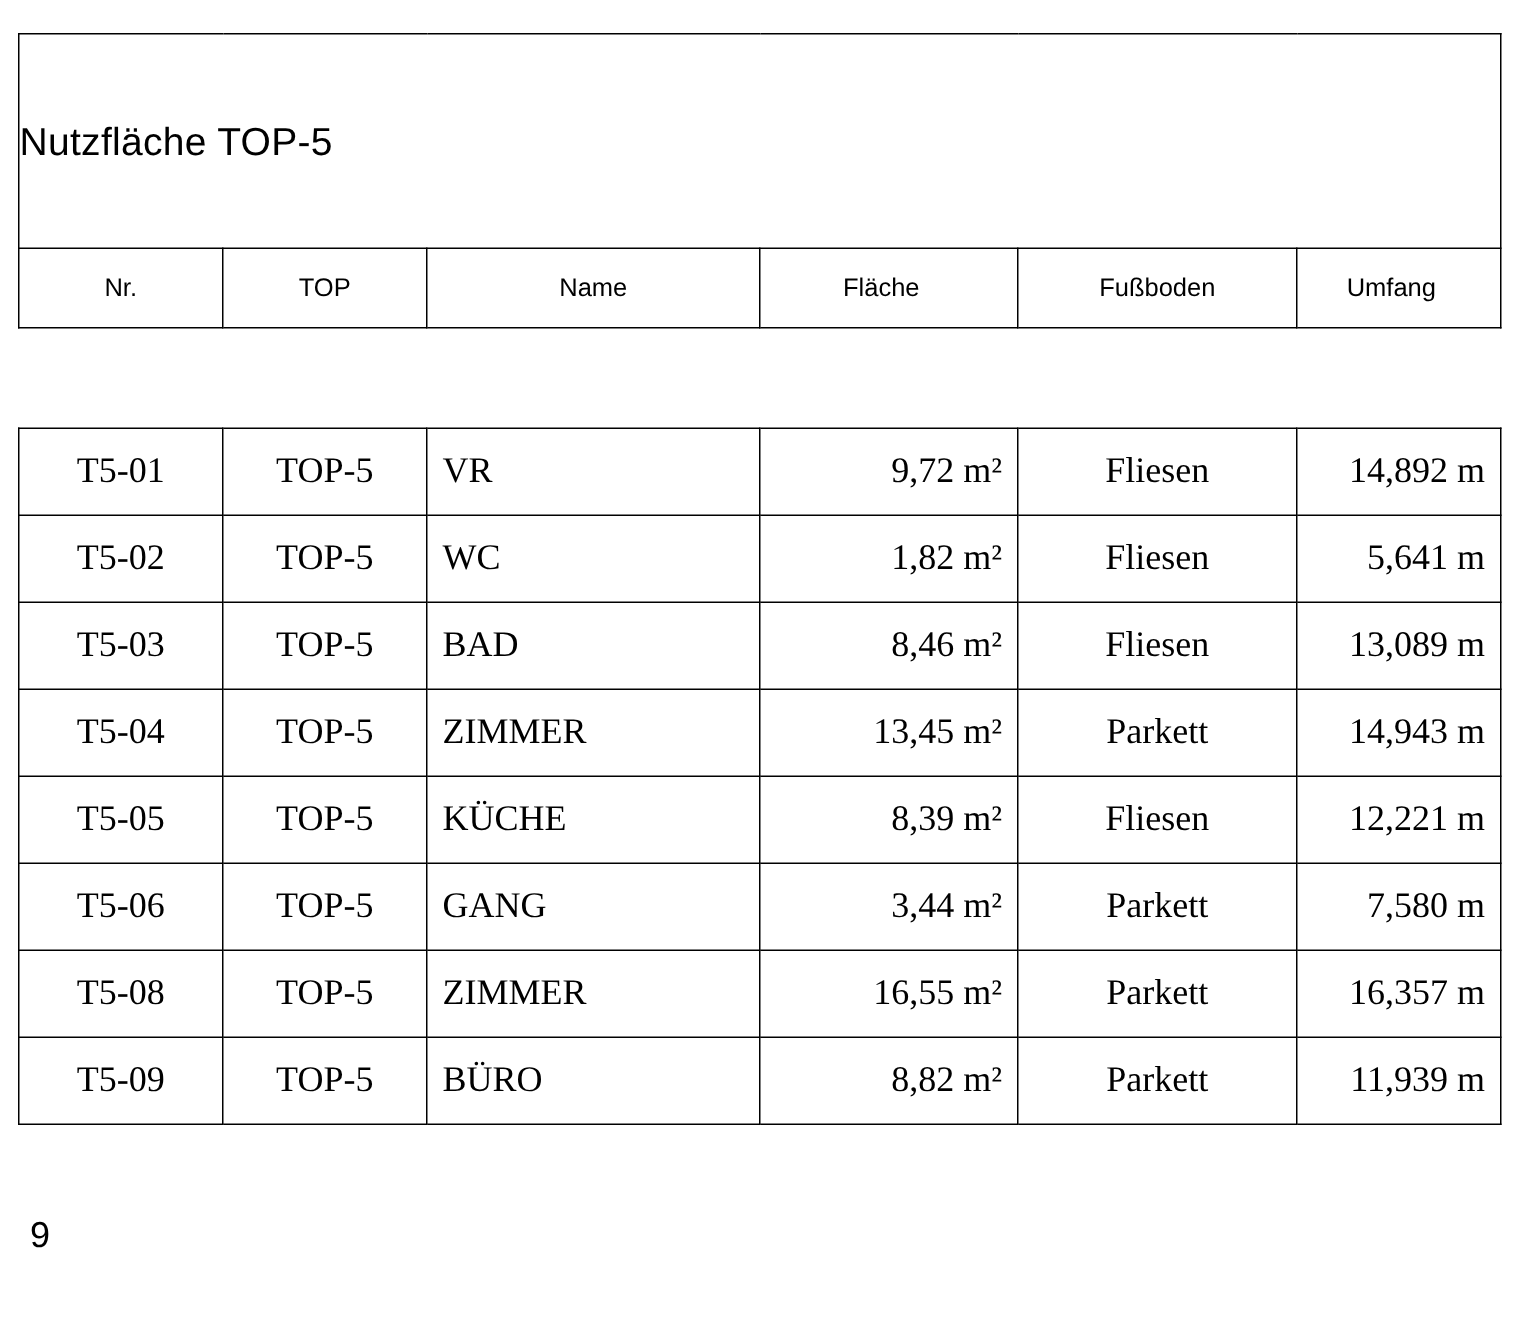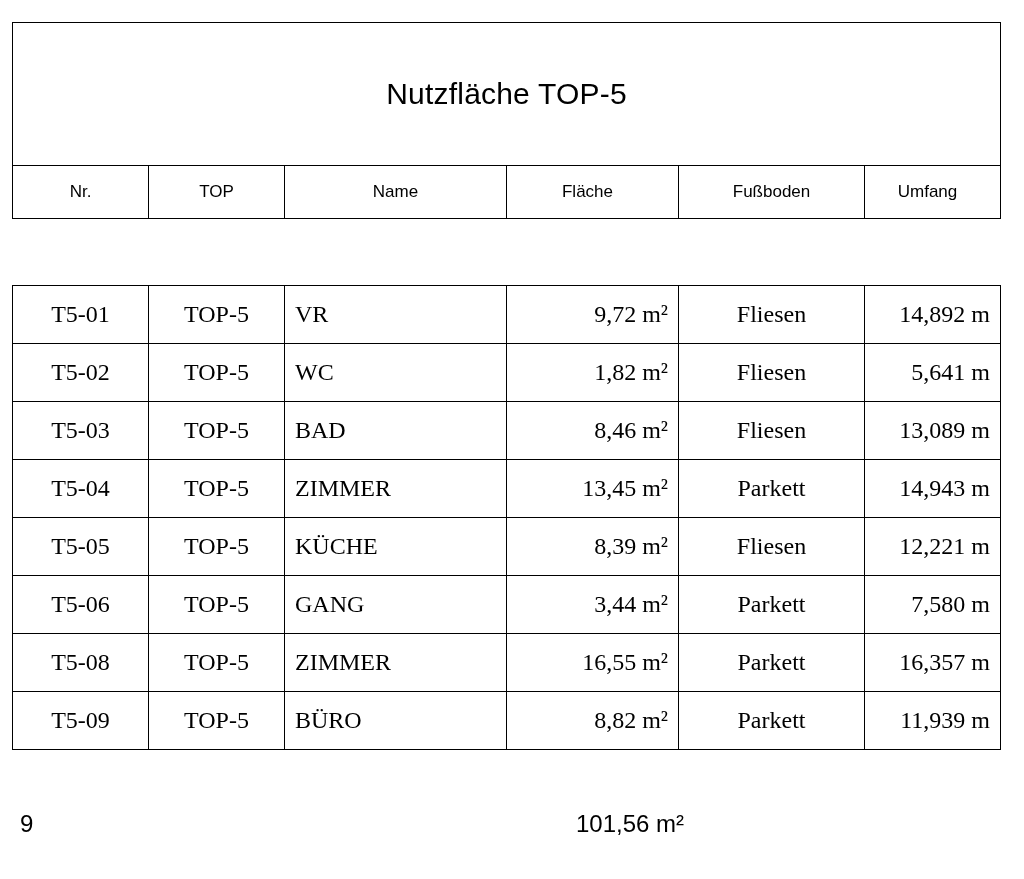--- a/index.html
+++ b/index.html
@@ -33,22 +33,21 @@
     border-collapse: collapse;
     table-layout: fixed;
   }
   .header-table td {
     border: 1px solid #000000;
     padding: 0;
     vertical-align: middle;
   }
   .title-cell {
     height: 142px;
-    text-align: center;
-    font-size: 30px;
+    font-size: 26px;
     letter-spacing: 0.2px;
   }
   .col-head {
     height: 52px;
     font-size: 17px;
     text-align: center;
   }
   .col-head.right {
     padding-right: 10px;
     margin-left: 44px;
@@ -242,17 +241,16 @@
       <td class="c-name">BÜRO</td>
       <td class="c-area">8,82 m²</td>
       <td class="c-floor">Parkett</td>
       <td class="c-perim">11,939 m</td>
     </tr>
   </tbody>
     </table>
 
   <div class="footer">
     <div class="footer-count">9</div>
-    <div class="footer-total">101,56 m²</div>
   </div>
 
 
 </div>
 
 </body></html>

